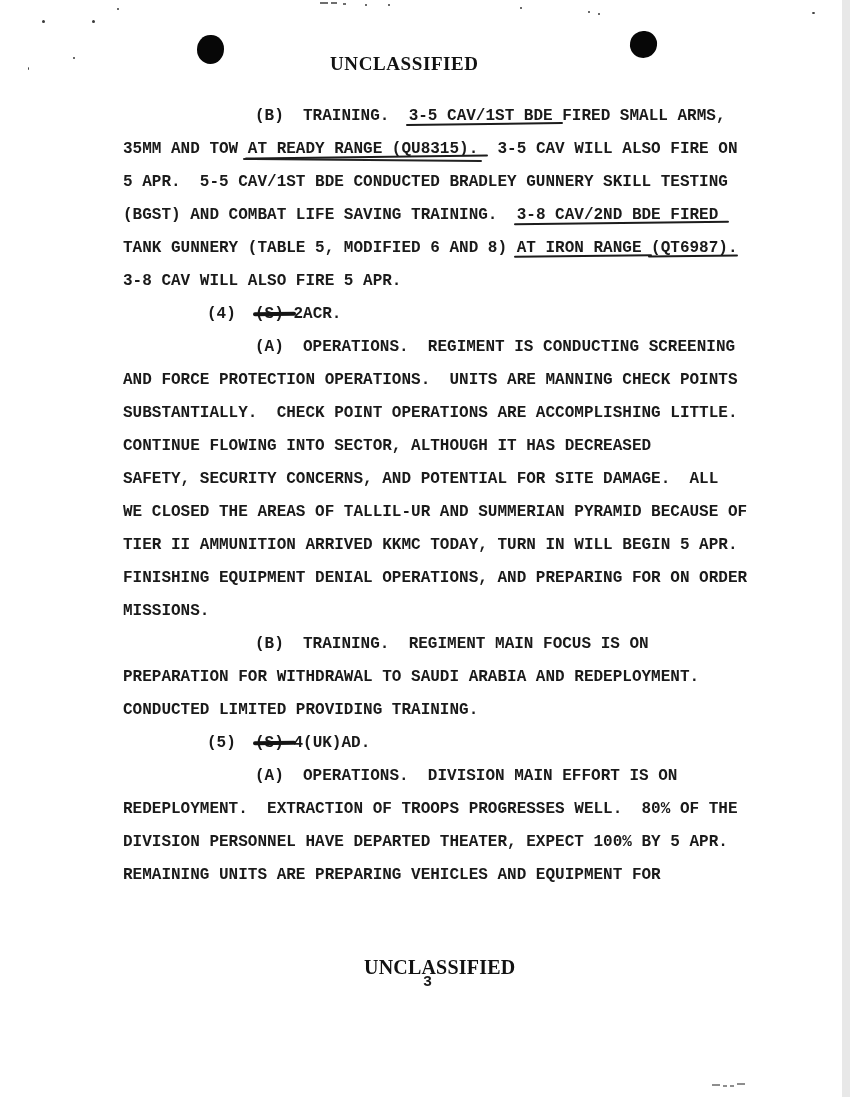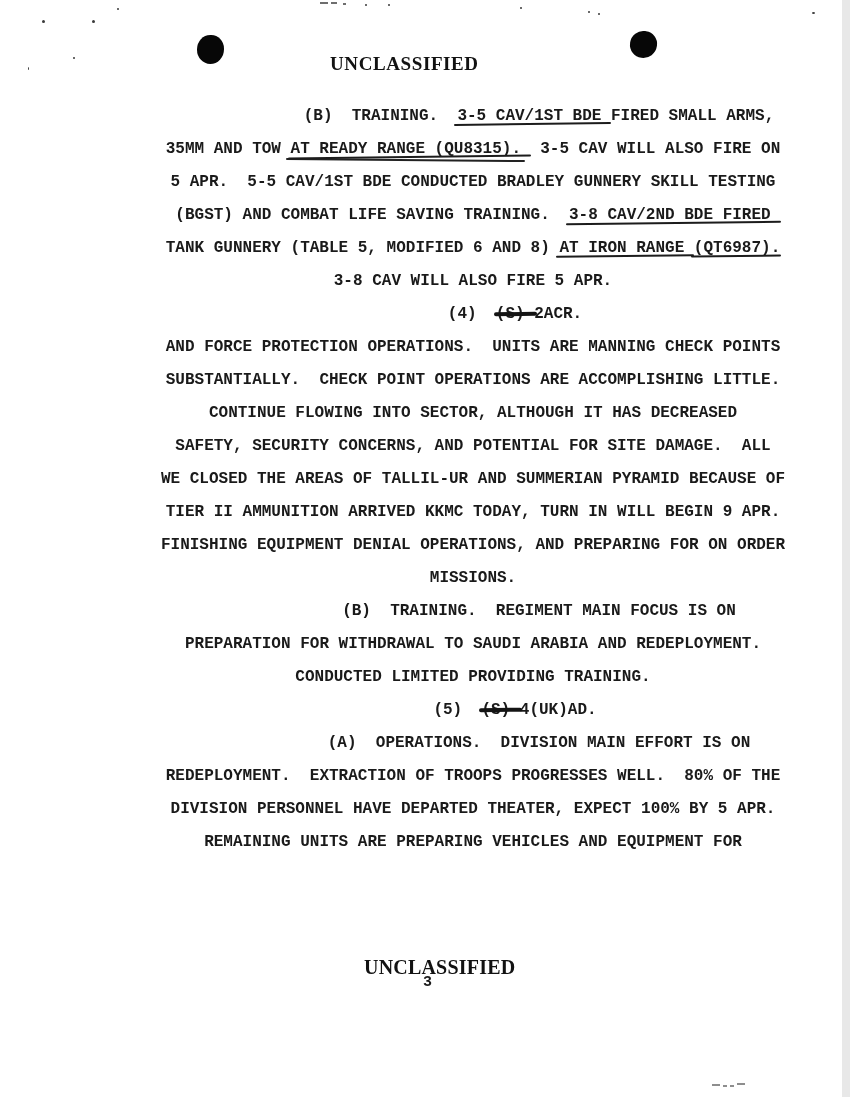--- a/index.html
+++ b/index.html
@@ -23,21 +23,21 @@
 
   .page-num {
     position:absolute; left:423px; top:974px;
     font-size:15px; font-weight:bold; color:#1b1b1b;
   }
 
   .doc-body {
     position:absolute; left:123px; top:100px; width:700px;
     font-size:16px; font-weight:bold; line-height:33px; color:#1a1a1a;
   }
-  .line { white-space:pre; height:33px;text-align:center; }
+  .line { white-space:pre; height:33px; }
 
   
   .u { position:relative; }
   .u::after {
     content:""; position:absolute; left:-3px; right:-10px; bottom:0px;
     height:2.2px; background:#1c1c1c; border-radius:2px;
     transform:rotate(-0.7deg);
   }
   
   .u2::before {
@@ -88,26 +88,27 @@
   <div class="cls cls-header">UNCLASSIFIED</div>
 
   <div class="doc-body">
       <div class="line" style="padding-left: 132px;"><span>(B)  TRAINING.  </span><span class="u">3-5 CAV/1ST BDE</span><span> FIRED SMALL ARMS,</span></div>
       <div class="line"><span>35MM AND TOW </span><span class="u u2">AT READY RANGE (QU8315).</span><span>  3-5 CAV WILL ALSO FIRE ON</span></div>
       <div class="line"><span>5 APR.  5-5 CAV/1ST BDE CONDUCTED BRADLEY GUNNERY SKILL TESTING</span></div>
       <div class="line"><span>(BGST) AND COMBAT LIFE SAVING TRAINING.  </span><span class="u">3-8 CAV/2ND BDE FIRED</span></div>
       <div class="line"><span>TANK GUNNERY (TABLE 5, MODIFIED 6 AND 8) </span><span class="u">AT IRON RANGE</span><span> </span><span class="u">(QT6987)</span><span>.</span></div>
       <div class="line"><span>3-8 CAV WILL ALSO FIRE 5 APR.</span></div>
       <div class="line" style="padding-left: 84px;"><span>(4)  </span><span class="strike">(S)</span><span> 2ACR.</span></div>
+      <div class="line" style="padding-left: 132px;"><span>(A)  OPERATIONS.  REGIMENT IS CONDUCTING SCREENING</span></div>
       <div class="line"><span>AND FORCE PROTECTION OPERATIONS.  UNITS ARE MANNING CHECK POINTS</span></div>
       <div class="line"><span>SUBSTANTIALLY.  CHECK POINT OPERATIONS ARE ACCOMPLISHING LITTLE.</span></div>
       <div class="line"><span>CONTINUE FLOWING INTO SECTOR, ALTHOUGH IT HAS DECREASED</span></div>
       <div class="line"><span>SAFETY, SECURITY CONCERNS, AND POTENTIAL FOR SITE DAMAGE.  ALL</span></div>
       <div class="line"><span>WE CLOSED THE AREAS OF TALLIL-UR AND SUMMERIAN PYRAMID BECAUSE OF</span></div>
-      <div class="line"><span>TIER II AMMUNITION ARRIVED KKMC TODAY, TURN IN WILL BEGIN 9 APR.</span></div>
+      <div class="line"><span>TIER II AMMUNITION ARRIVED KKMC TODAY, TURN IN WILL BEGIN 5 APR.</span></div>
       <div class="line"><span>FINISHING EQUIPMENT DENIAL OPERATIONS, AND PREPARING FOR ON ORDER</span></div>
       <div class="line"><span>MISSIONS.</span></div>
       <div class="line" style="padding-left: 132px;"><span>(B)  TRAINING.  REGIMENT MAIN FOCUS IS ON</span></div>
       <div class="line"><span>PREPARATION FOR WITHDRAWAL TO SAUDI ARABIA AND REDEPLOYMENT.</span></div>
       <div class="line"><span>CONDUCTED LIMITED PROVIDING TRAINING.</span></div>
       <div class="line" style="padding-left: 84px;"><span>(5)  </span><span class="strike">(S)</span><span> 4(UK)AD.</span></div>
       <div class="line" style="padding-left: 132px;"><span>(A)  OPERATIONS.  DIVISION MAIN EFFORT IS ON</span></div>
       <div class="line"><span>REDEPLOYMENT.  EXTRACTION OF TROOPS PROGRESSES WELL.  80% OF THE</span></div>
       <div class="line"><span>DIVISION PERSONNEL HAVE DEPARTED THEATER, EXPECT 100% BY 5 APR.</span></div>
       <div class="line"><span>REMAINING UNITS ARE PREPARING VEHICLES AND EQUIPMENT FOR</span></div>

